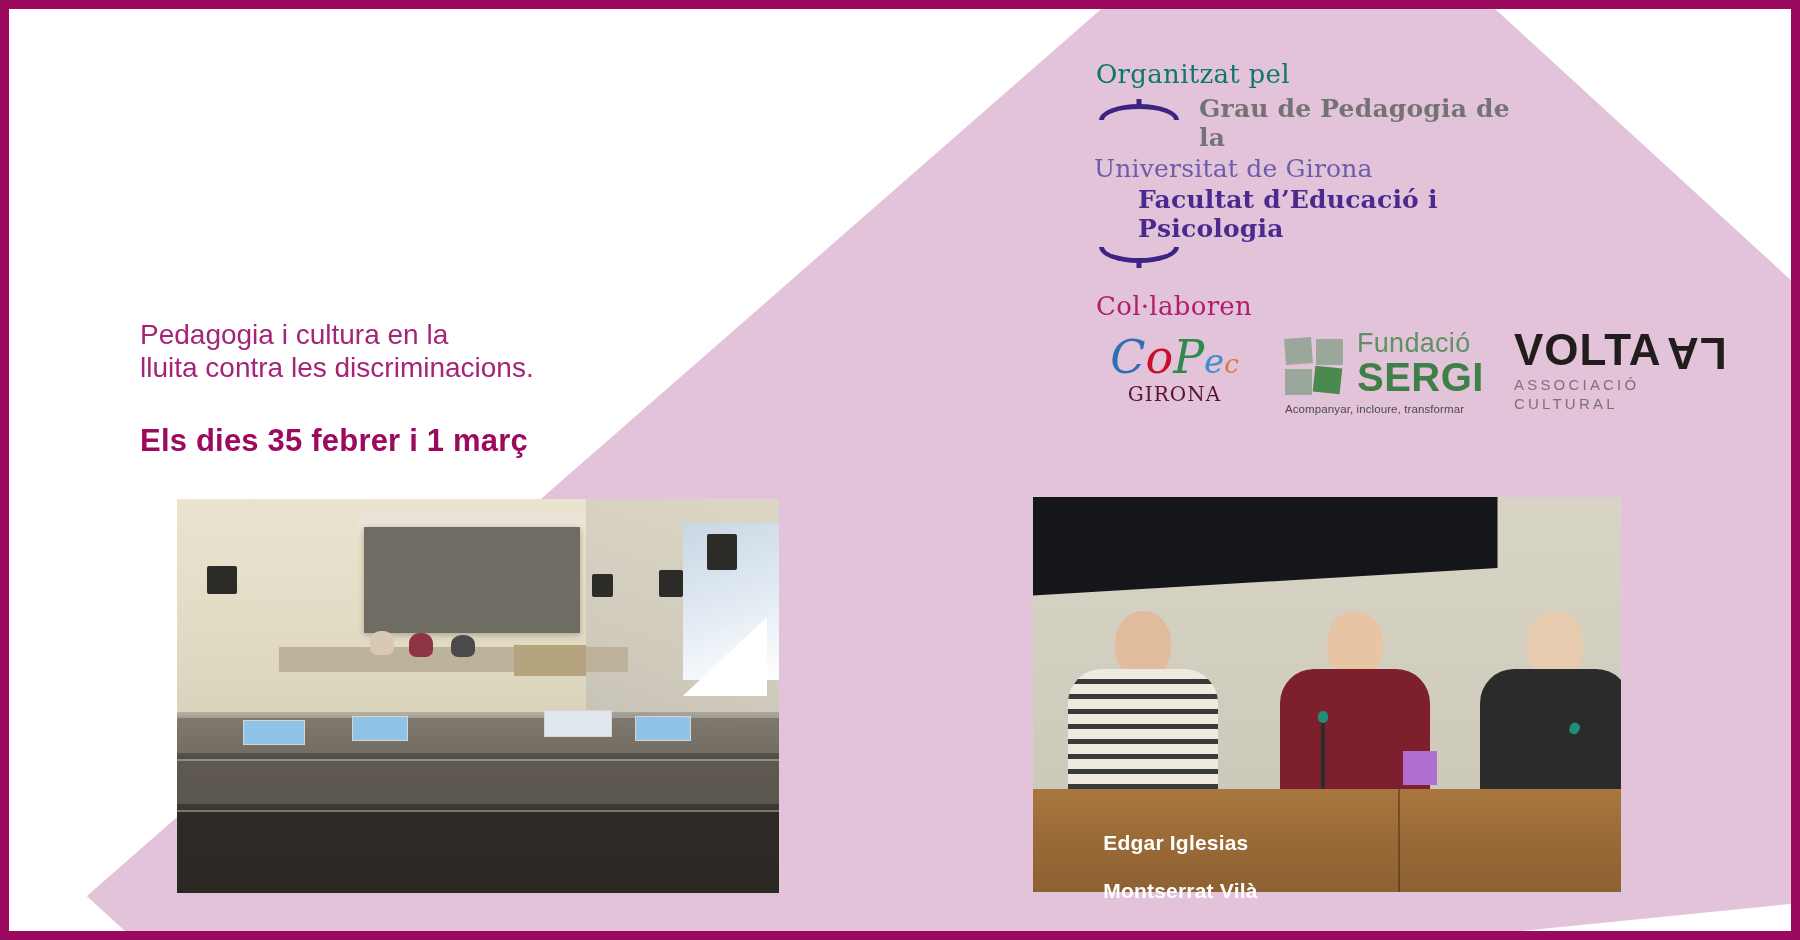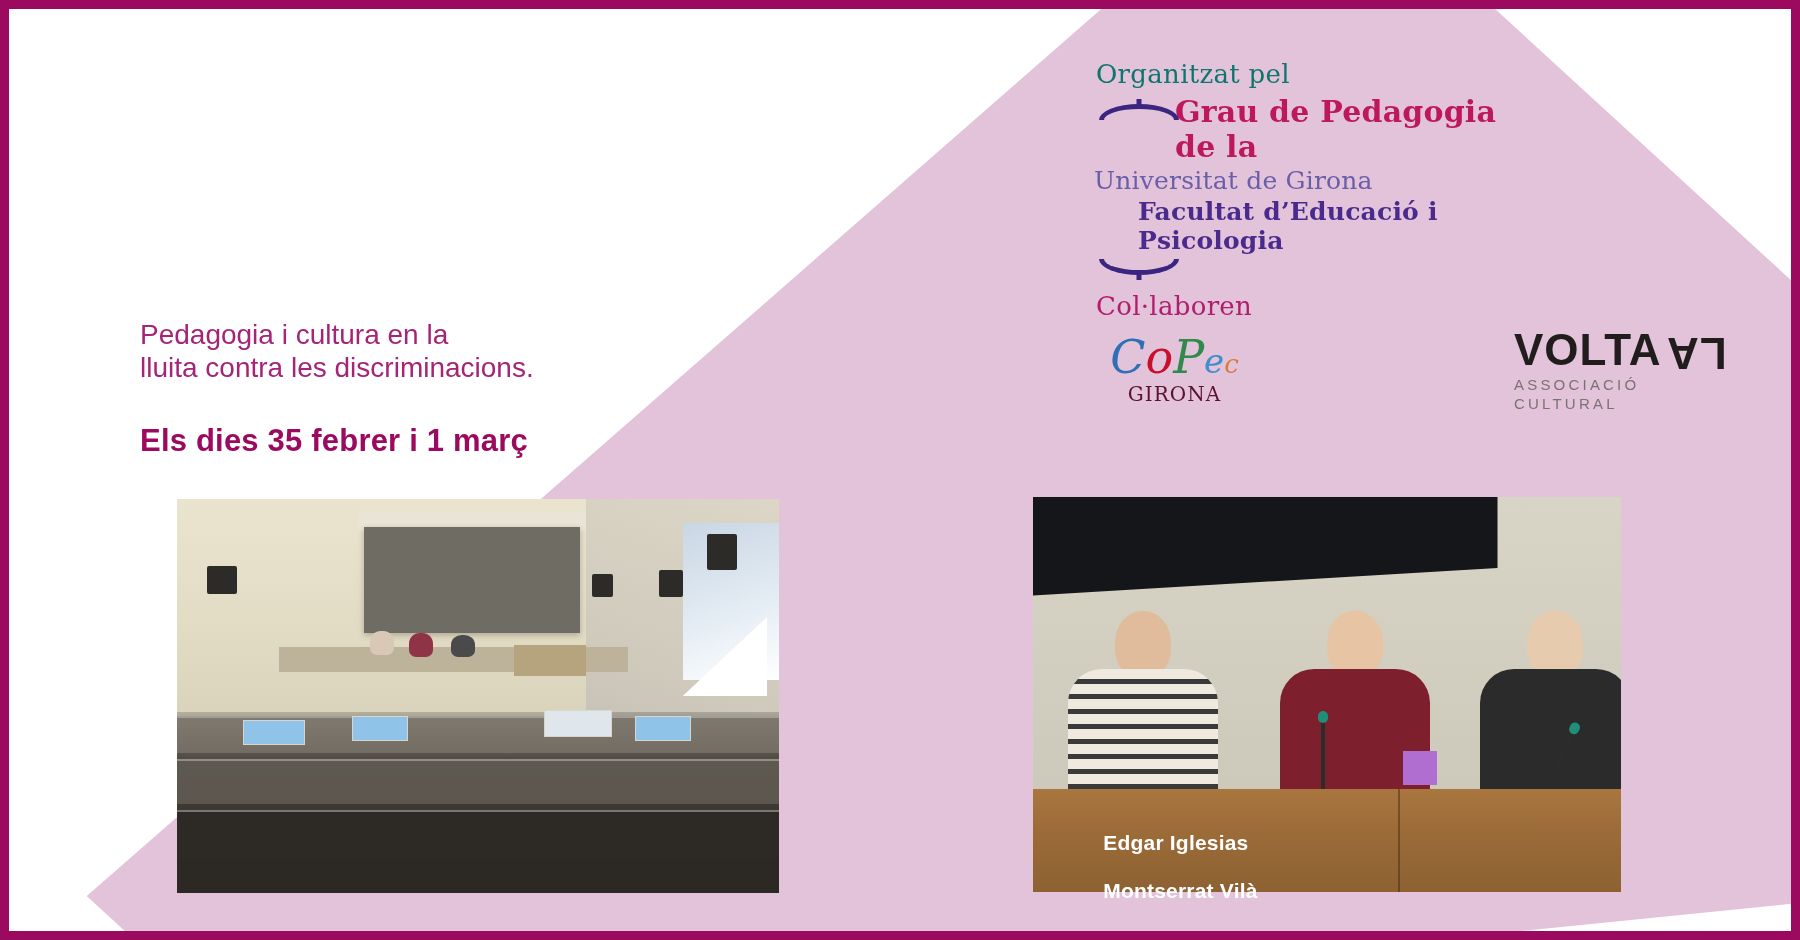--- a/index.html
+++ b/index.html
@@ -88,21 +88,21 @@
   }
   .udg-brace.down{
     border-top:none;
     border-bottom:5px solid #3b2580;
     border-radius:0 0 50% 50% / 0 0 100% 100%;
     margin-top:4px;
   }
   .udg-brace.down::after{top:auto;bottom:-10px;}
   .udg-line1{
     font-family:"DejaVu Serif","Liberation Serif",serif;font-weight:bold;
-    font-size:30px;color:#be185d;margin-left:81px;margin-top:-26px;
+    font-size:25px;color:#737373;margin-left:105px;margin-top:-26px;
     letter-spacing:0.2px;
   }
   .udg-line2{
     font-family:"DejaVu Serif","Liberation Serif",serif;font-weight:400;
     font-size:25px;color:#6a5ea8;margin-top:2px;letter-spacing:0.2px;
   }
   .udg-line3{
     font-family:"DejaVu Serif","Liberation Serif",serif;font-weight:bold;
     font-size:25px;color:#4b2a8e;margin-top:2px;letter-spacing:0.2px;margin-left:44px;
   }
@@ -254,20 +254,33 @@
 
     <div class="logo-row">
 
       <div class="copec">
         <div class="copec-script">
           <span class="c1">C</span><span class="c2">o</span><span class="c3">P</span><span class="c4">e</span><span class="c5">c</span>
         </div>
         <div class="copec-girona">GIRONA</div>
       </div>
 
+      <div class="sergi">
+        <div class="sergi-mark">
+          <span class="sq a"></span>
+            <span class="sq b"></span>
+            <span class="sq c"></span>
+            <span class="sq d"></span>
+        </div>
+        <div class="sergi-txt">
+          <div class="sergi-f">Fundació</div>
+          <div class="sergi-s">SERGI</div>
+        </div>
+        <div class="sergi-tag">Acompanyar, incloure, transformar</div>
+      </div>
 
       <div class="volta">
         <div class="volta-name">VOLTA</div>
         <div class="volta-sub">ASSOCIACIÓ
 CULTURAL</div>
         <div class="volta-flip">LA</div>
       </div>
 
     </div>
 

